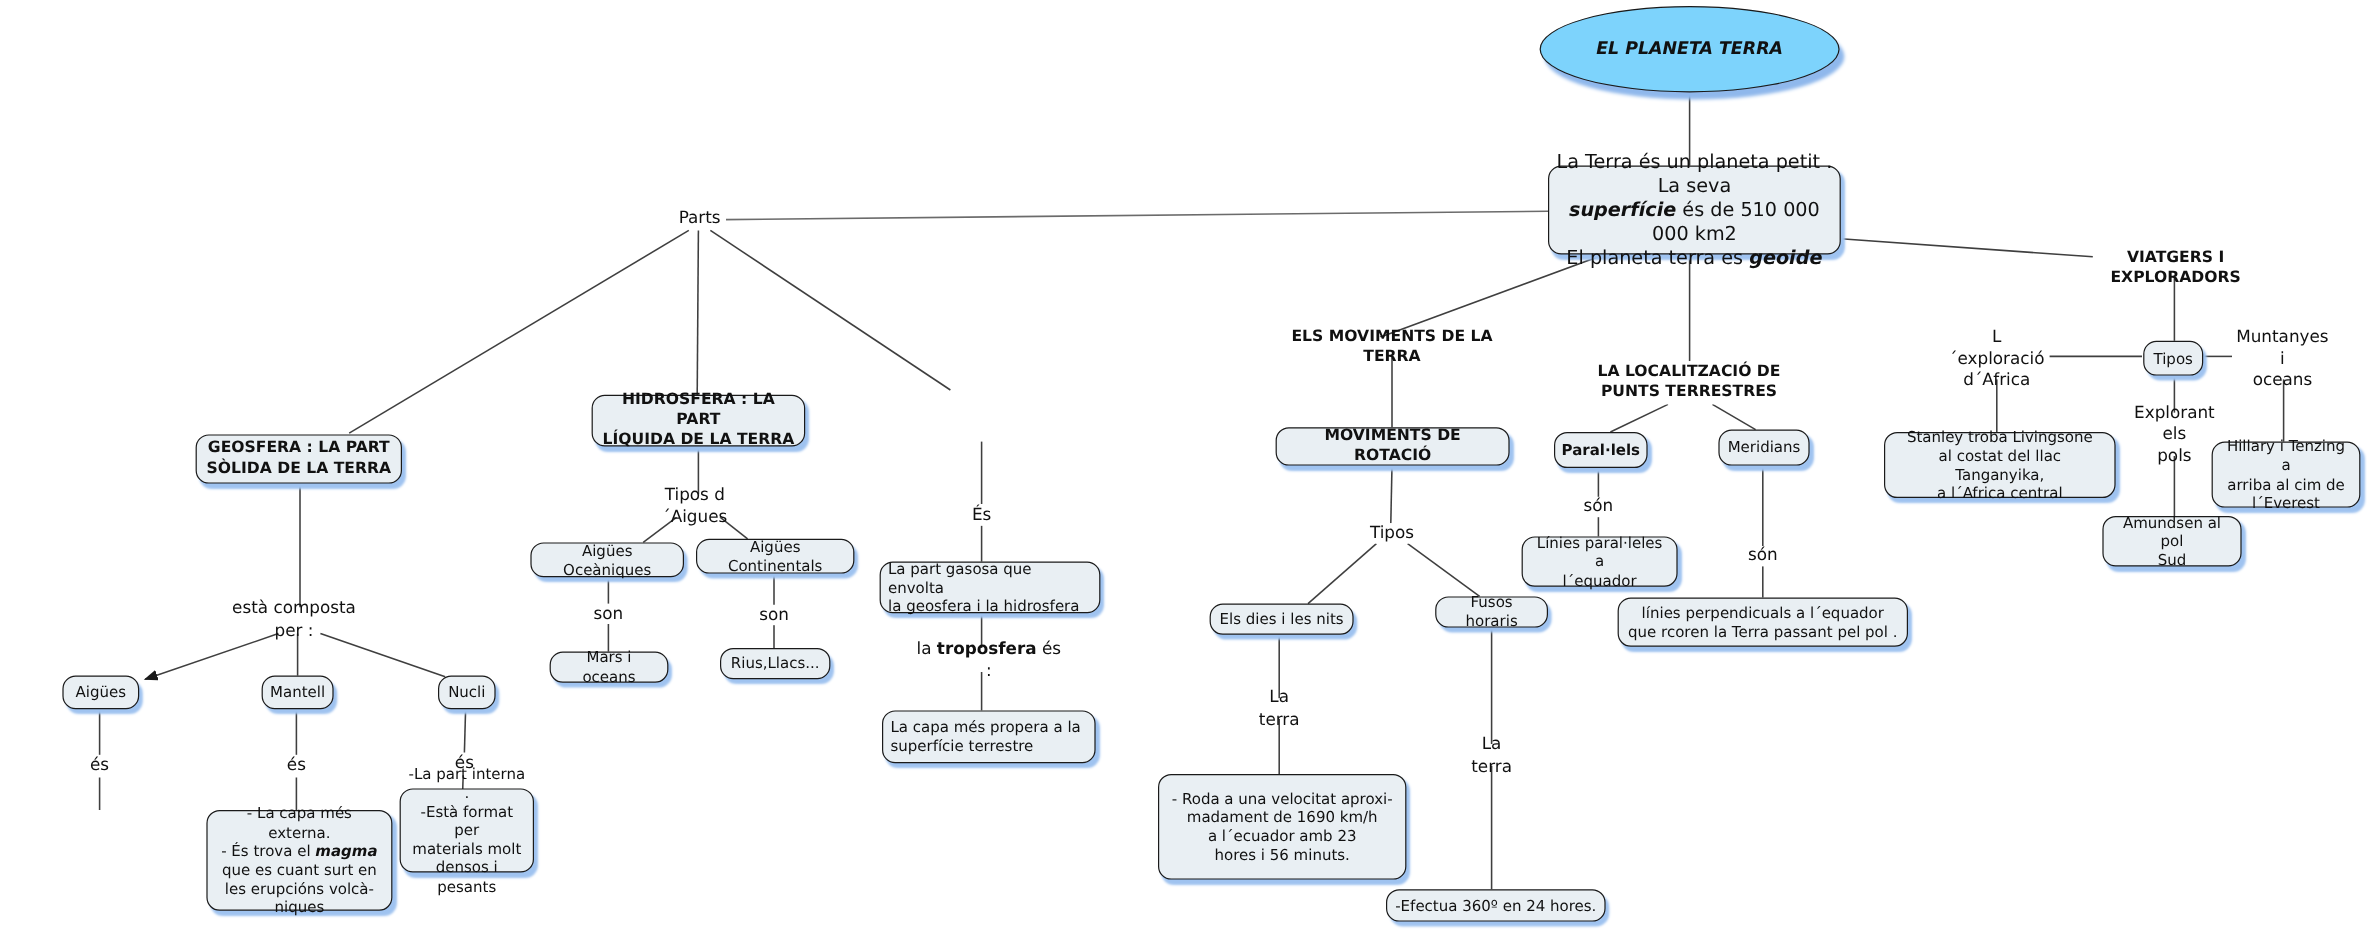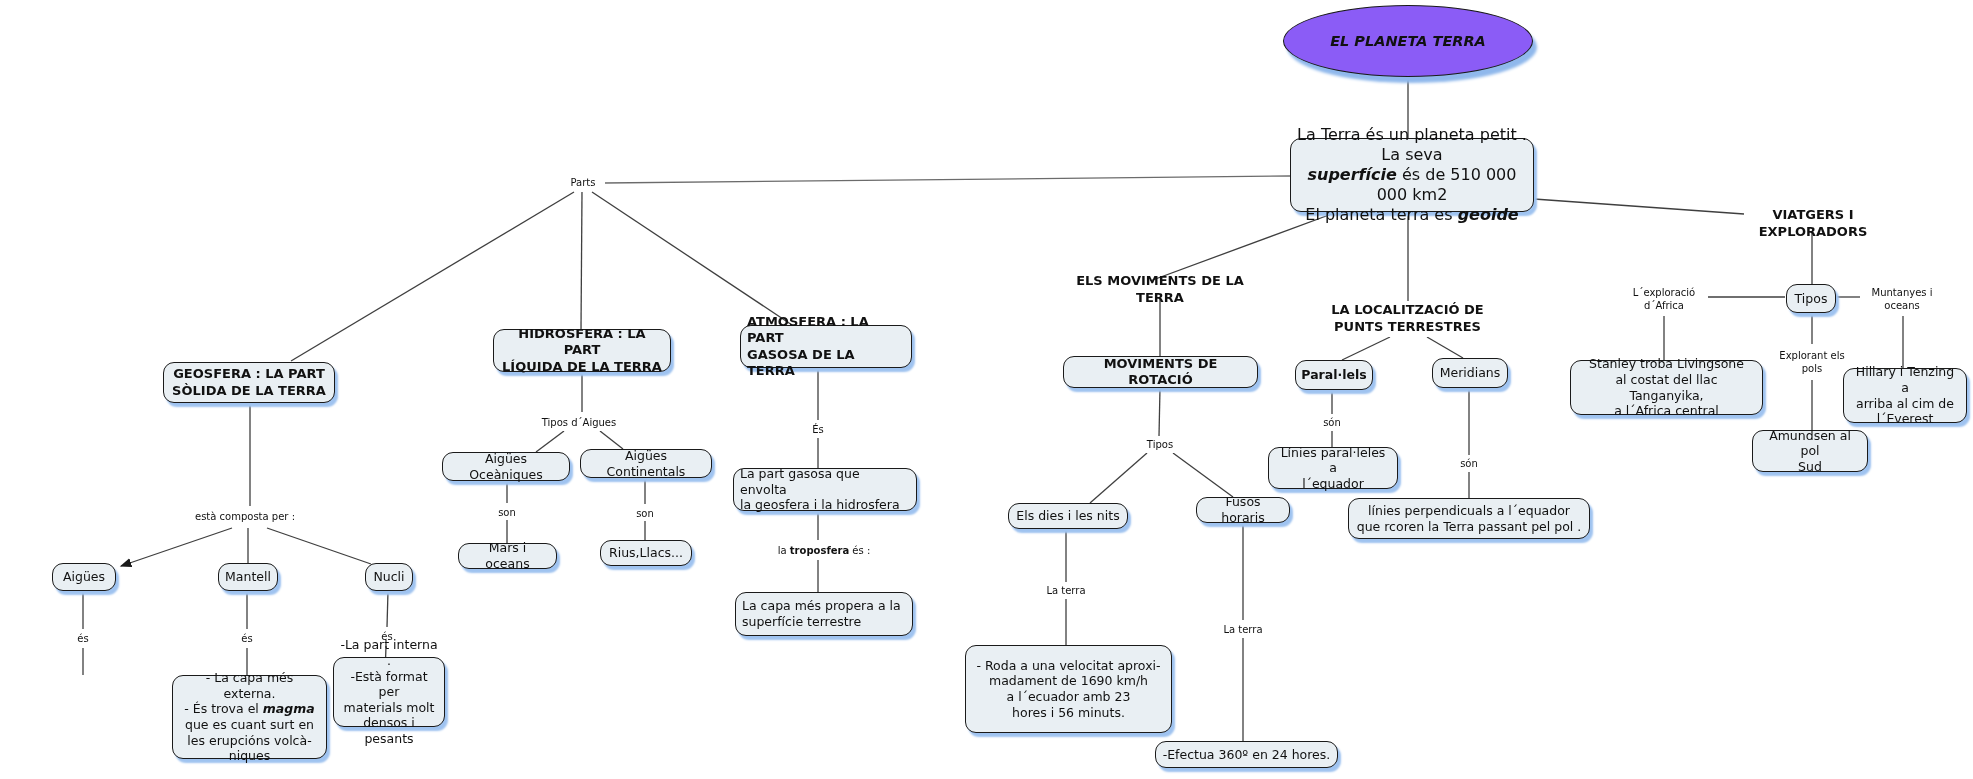--- a/index.html
+++ b/index.html
@@ -6,24 +6,24 @@
   #map{position:relative;width:1973px;height:779px;background:#ffffff;overflow:hidden;
        font-family:"DejaVu Sans","Liberation Sans",sans-serif;color:#111;}
   #wires{position:absolute;left:0;top:0;width:1973px;height:779px;}
   .node{position:absolute;box-sizing:border-box;display:flex;align-items:center;justify-content:center;
         background:#e9eff3;border:1.4px solid #1a1a1a;border-radius:11px;
         box-shadow:3px 4px 2px #9fc3f0;padding:2px 6px;text-align:center;
         font-size:12.5px;line-height:1.25;white-space:pre-line;z-index:2;}
   .node.bold{font-weight:bold;font-size:13px;}
   .node.left{text-align:left;justify-content:flex-start;}
   .ellipse{position:absolute;box-sizing:border-box;display:flex;align-items:center;justify-content:center;
-        background:#8b5cf6;border:1.6px solid #1a1a1a;border-radius:50%;
+        background:#7dd3fc;border:1.6px solid #1a1a1a;border-radius:50%;
         box-shadow:4px 6px 3px #8fb8ec;font-weight:bold;font-style:italic;font-size:14.5px;z-index:2;}
   .lbl{position:absolute;box-sizing:border-box;display:flex;align-items:center;justify-content:center;
-        font-size:10px;line-height:1.3;text-align:center;white-space:pre-line;background:#fff;z-index:2;}
+        font-size:14px;line-height:1.3;text-align:center;white-space:pre-line;background:#fff;z-index:2;}
   .lbl.bold{font-weight:bold;font-size:13px;}
 </style>
 </head>
 <body>
 
 <div id="map">
 
   <svg id="wires" width="1973" height="779" viewBox="0 0 1973 779">
     <defs>
       <marker id="arrow" markerWidth="10" markerHeight="8" refX="8" refY="3.5" orient="auto">
@@ -88,22 +88,20 @@
   <div class="node" style="left:1290px;top:138px;width:244px;height:74px;font-size:16px;"><span><span>La Terra és un planeta petit . La seva
 </span><span style="font-weight: bold; font-style: italic;">superfície</span><span>  és de 510 000 000 km2
 El planeta terra es </span><span style="font-weight: bold; font-style: italic;">geoide</span></span></div>
 
   <div class="lbl" style="left:561px;top:174px;width:44px;height:17px;">Parts</div>
 
   <div class="node bold" style="left:163px;top:362px;width:172px;height:41px;">GEOSFERA : LA PART
 SÒLIDA DE LA TERRA</div>
   <div class="node bold" style="left:493px;top:329px;width:178px;height:43px;">HIDROSFERA : LA PART
 LÍQUIDA DE LA TERRA</div>
-  <div class="node bold left" style="left:740px;top:325px;width:172px;height:43px;">ATMOSFERA : LA PART
-GASOSA DE LA TERRA</div>
 
   <div class="lbl" style="left:181px;top:507px;width:128px;height:19px;">està composta per :</div>
   <div class="node" style="left:52px;top:563px;width:64px;height:28px;">Aigües</div>
   <div class="node" style="left:218px;top:563px;width:60px;height:28px;">Mantell</div>
   <div class="node" style="left:365px;top:563px;width:48px;height:28px;">Nucli</div>
   <div class="lbl" style="left:71px;top:630px;width:24px;height:17px;">és</div>
   <div class="lbl" style="left:235px;top:630px;width:24px;height:17px;">és</div>
   <div class="lbl" style="left:375px;top:628px;width:24px;height:17px;">és</div>
   <div class="node" style="left:172px;top:675px;width:155px;height:84px;"><span><span>- La capa més externa.
 - És trova el </span><span style="font-weight: bold; font-style: italic;">magma</span><span>

